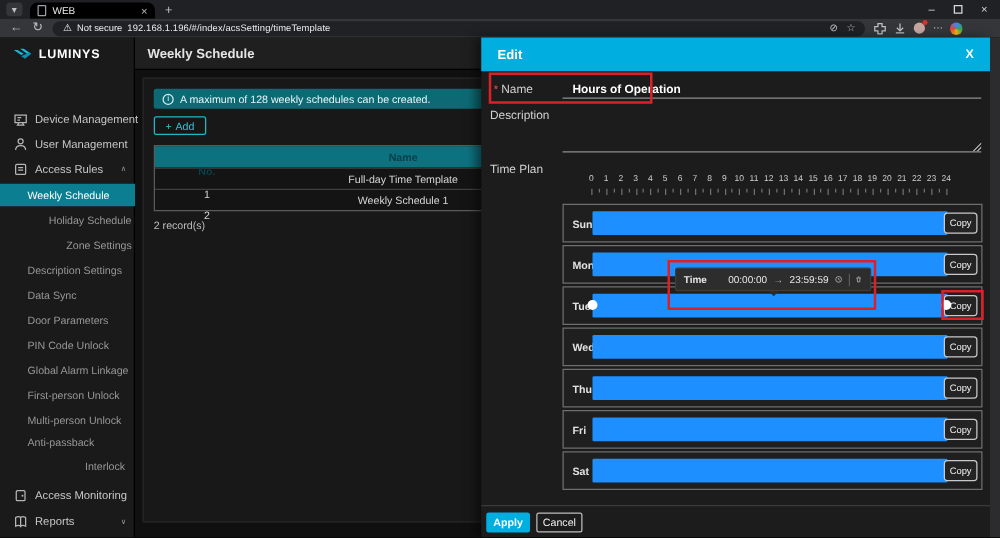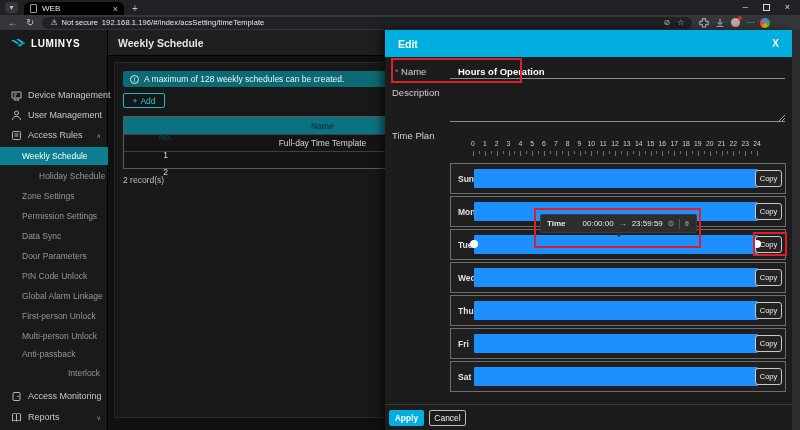--- a/index.html
+++ b/index.html
@@ -181,25 +181,25 @@
           </span>
           <span class="lbl">Access Rules</span>
           <span class="chev">∧</span>
         </div>
         <div class="abs side-item sub active" style="top: 117px;">
           <span class="lbl">Weekly Schedule</span>
         </div>
         <div class="abs side-item sub" style="top: 137px; padding-left: 17px;">
           <span class="lbl">Holiday Schedule</span>
         </div>
-        <div class="abs side-item sub" style="top: 157px;">
+        <div class="abs side-item sub" style="top: 157px; margin-left: 31px;">
           <span class="lbl">Zone Settings</span>
         </div>
         <div class="abs side-item sub" style="top: 177px;">
-          <span class="lbl">Permission Settings</span>
+          <span class="lbl">Description Settings</span>
         </div>
         <div class="abs side-item sub" style="top: 197px;">
           <span class="lbl">Data Sync</span>
         </div>
         <div class="abs side-item sub" style="top: 217px;">
           <span class="lbl">Door Parameters</span>
         </div>
         <div class="abs side-item sub" style="top: 237px;">
           <span class="lbl">PIN Code Unlock</span>
         </div>
@@ -259,20 +259,21 @@
         <div class="c c2"></div>
       </div>
       <div class="tbody" id="table-body">
           <div class="trow">
             <div class="c c0">1</div>
             <div class="c c1">Full-day Time Template</div>
             <div class="c c2"></div>
           </div>
           <div class="trow">
             <div class="c c0">2</div>
+            <div class="c c1">Weekly Schedule 1</div>
             <div class="c c2"></div>
           </div>
         </div>
     </div>
     <div class="abs rec-count">2 record(s)</div>
   </div>
 
   <div class="abs panel">
     <div class="abs panel-header">
       <span class="panel-title">Edit</span>

